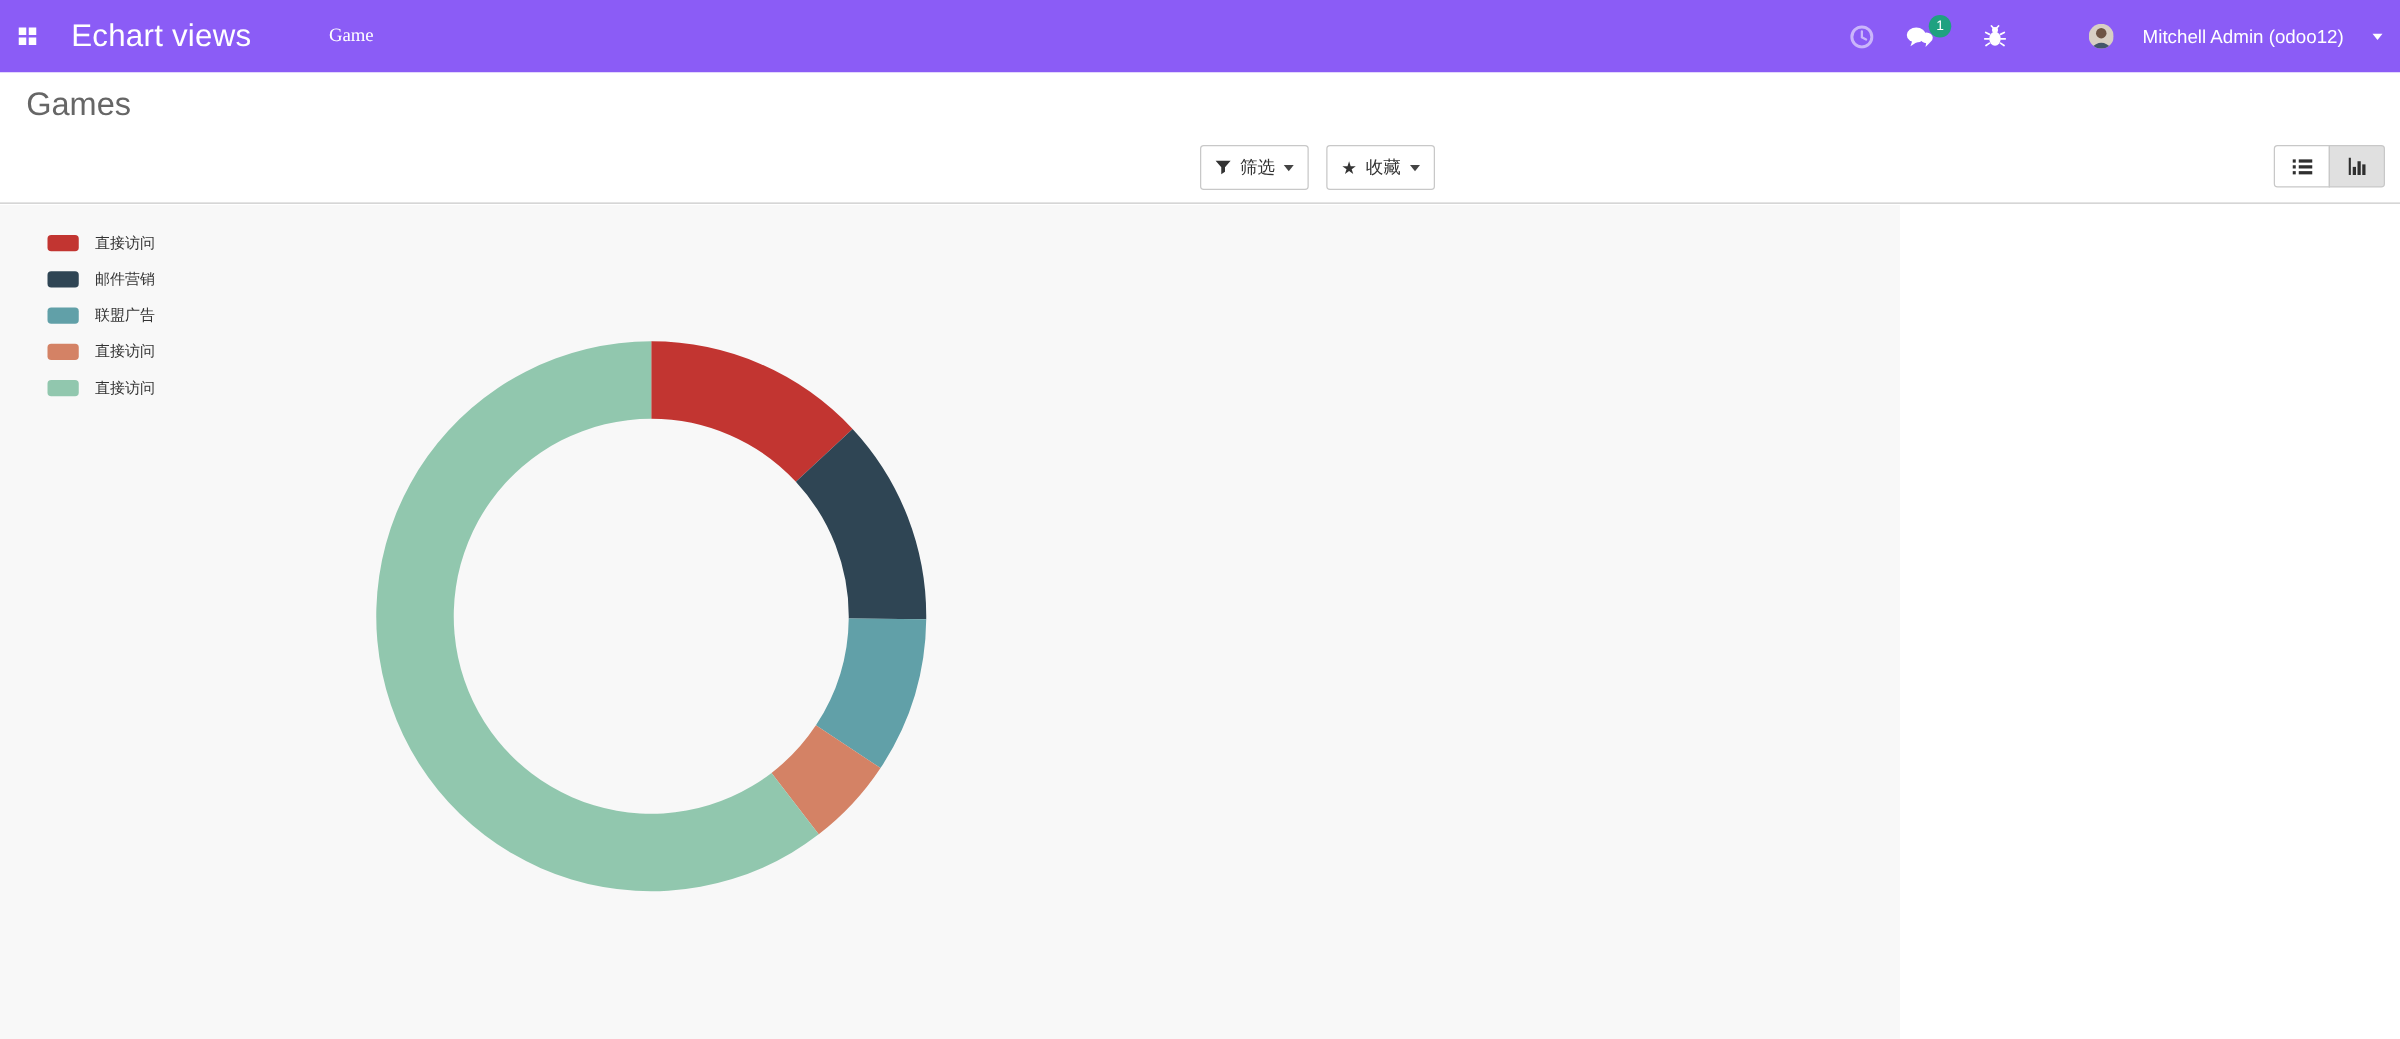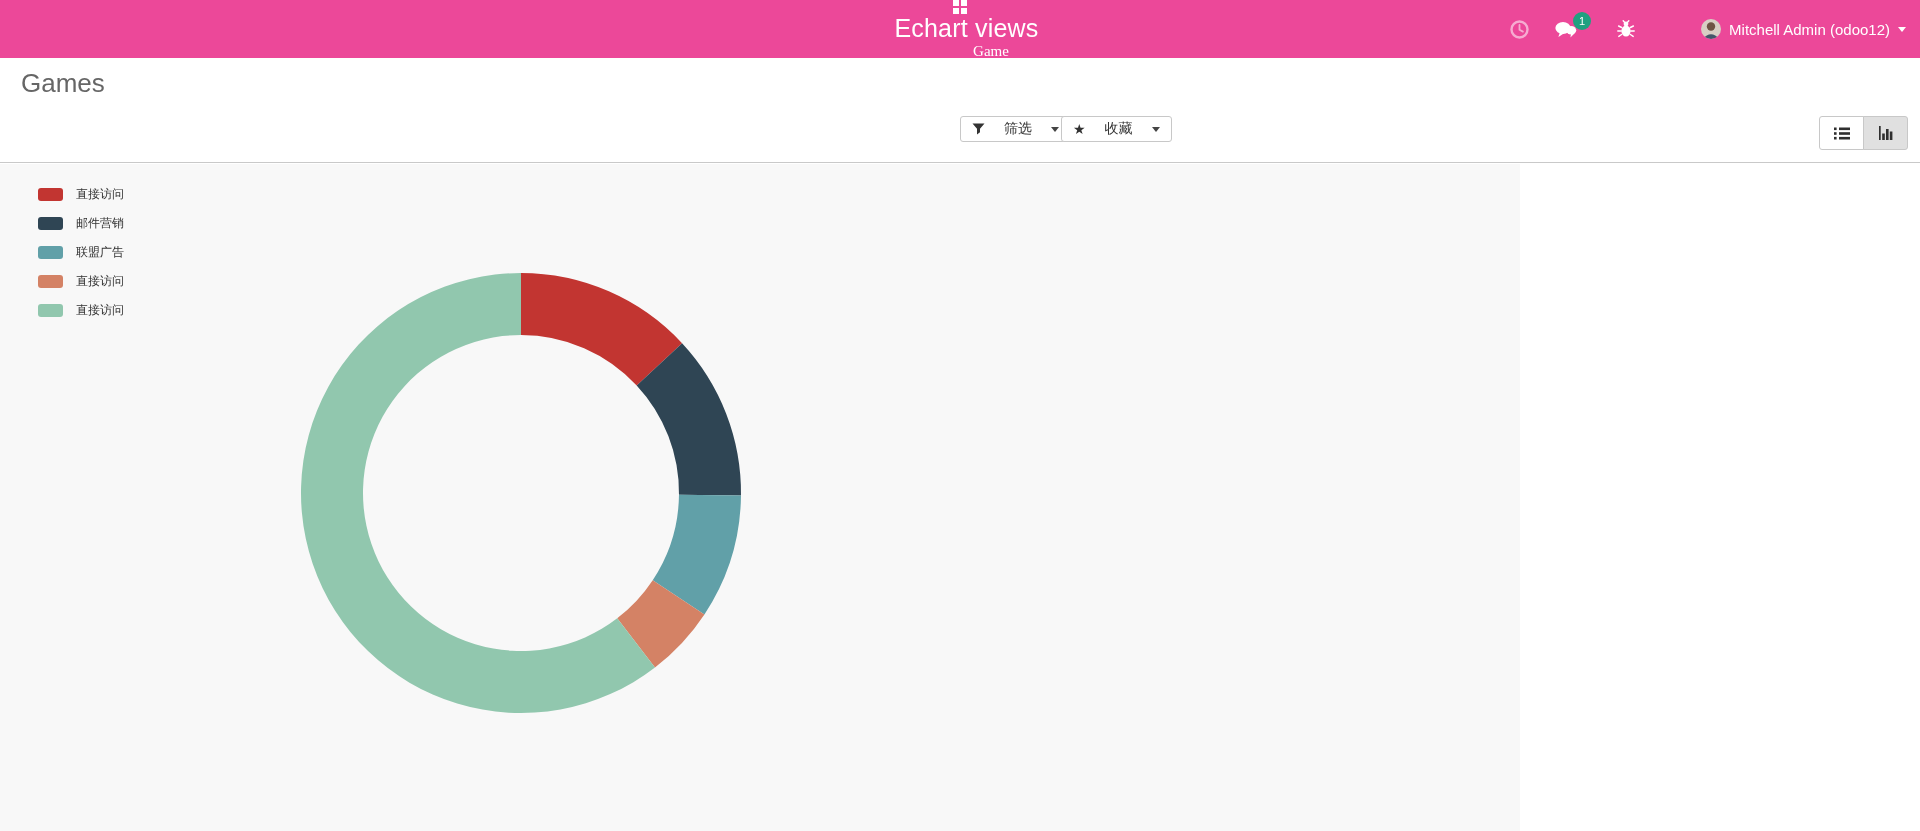--- a/index.html
+++ b/index.html
@@ -11,40 +11,40 @@
             background:#7d7bab; display:flex; align-items:center; }
   .apps-btn { width:44px; height:58px; display:flex; align-items:center; justify-content:center; cursor:pointer; }
   .grid-icon { width:14px; height:14px; display:grid; grid-template-columns:6px 6px; grid-template-rows:6px 6px; gap:2px; }
   .grid-icon span { background:#fff; }
   .brand { color:#fff; font-size:25px; margin-left:13px; letter-spacing:.2px; }
   .nav-menu-item { color:#fff; font-size:15px; margin-left:62px; cursor:pointer;font-family:Liberation Serif, serif; }
   .systray { position:absolute; right:14px; top:0; height:58px; display:flex; align-items:center; }
   .systray-item { position:relative; display:flex; align-items:center; justify-content:center; cursor:pointer; }
   .badge { position:absolute; top:-8px; right:-14px; width:18px; height:18px; border-radius:50%;
            background:#1fa180; color:#fff; font-size:11px; display:flex; align-items:center; justify-content:center; }
-  .user-menu { display:flex; align-items:center; margin-left:34px; cursor:pointer; }
+  .user-menu { display:flex; align-items:center; margin-left:34px; cursor:pointer;gap:15px; }
   .avatar { width:20px; height:20px; border-radius:50%; overflow:hidden; flex:0 0 auto; }
   .user-name { color:#fff; font-size:15px; margin:0 8px 0 8px; white-space:nowrap; }
   .caret-down-white { width:0; height:0; border-left:4px solid transparent; border-right:4px solid transparent; border-top:5px solid #fff; }
 
   
   .control-panel { position:absolute; left:0; top:58px; width:1920px; height:105px;
                    background:#fff; border-bottom:1px solid #c9c9c9; }
   .page-title { position:absolute; left:21px; top:10px; font-size:26px; color:#666; font-weight:400; }
 
   .search-box { position:absolute; top:12px; right:12px; width:950px; height:38px; }
   .search-input { width:100%; height:100%; border:1px solid #d9d9d9; border-radius:3px; background:#fff;
                   font-size:17px; color:#555; padding:0 44px 0 14px; outline:none;
                   font-family:"Liberation Sans", sans-serif; }
   .search-input::placeholder { color:#a5a5a5; }
   .search-magnifier { position:absolute; right:10px; top:6px; width:26px; height:26px; cursor:pointer; }
 
   .cp-buttons { position:absolute; top:58px; right:12px; width:950px; height:34px; }
-  .dd-btn { position:absolute; top:0; height:26px; background:#fff; border:1px solid #c8c8c8; border-radius:3px;
-            display:flex; align-items:center; padding:0 11px; font-size:14px; color:#333; cursor:pointer;gap:12px; }
+  .dd-btn { position:absolute; top:0; height:36px; background:#fff; border:1px solid #c8c8c8; border-radius:3px;
+            display:flex; align-items:center; padding:0 11px; font-size:14px; color:#333; cursor:pointer; }
   .dd-btn .lbl { margin:0 7px 0 7px; }
   .caret-down-dark { width:0; height:0; border-left:4px solid transparent; border-right:4px solid transparent; border-top:5px solid #444; }
   .star-glyph { font-size:14px; color:#333; line-height:1; }
 
   .view-switcher { position:absolute; top:0; right:0; height:34px; display:flex; }
   .vs-btn { width:45px; height:34px; background:#fff; border:1px solid #c8c8c8;
             display:flex; align-items:center; justify-content:center; cursor:pointer; }
   .vs-btn:first-child { border-radius:3px 0 0 3px; }
   .vs-btn:last-child { border-radius:0 3px 3px 0; margin-left:-1px; }
   .vs-btn.active { background:#e0e0e0; }
@@ -54,21 +54,21 @@
   .chart-svg { position:absolute; left:0; top:0; }
 
   .legend { position:absolute; left:38px; top:16px; }
   .legend-item { height:29px; display:flex; align-items:center; cursor:pointer; }
   .legend-swatch { width:25px; height:13px; border-radius:3px; margin-right:13px; }
   .legend-label { font-size:12px; color:#333; }
 </style>
 </head>
 <body>
 
-<div class="navbar" style="background: #ec4899; flex-direction: column;">
+<div class="navbar" style="background: #8b5cf6;">
   <div class="apps-btn">
     <div class="grid-icon">
         <span></span>
         <span></span>
         <span></span>
         <span></span>
       </div>
   </div>
   <div class="brand">Echart views</div>
   <div class="nav-menu-item">Game</div>

